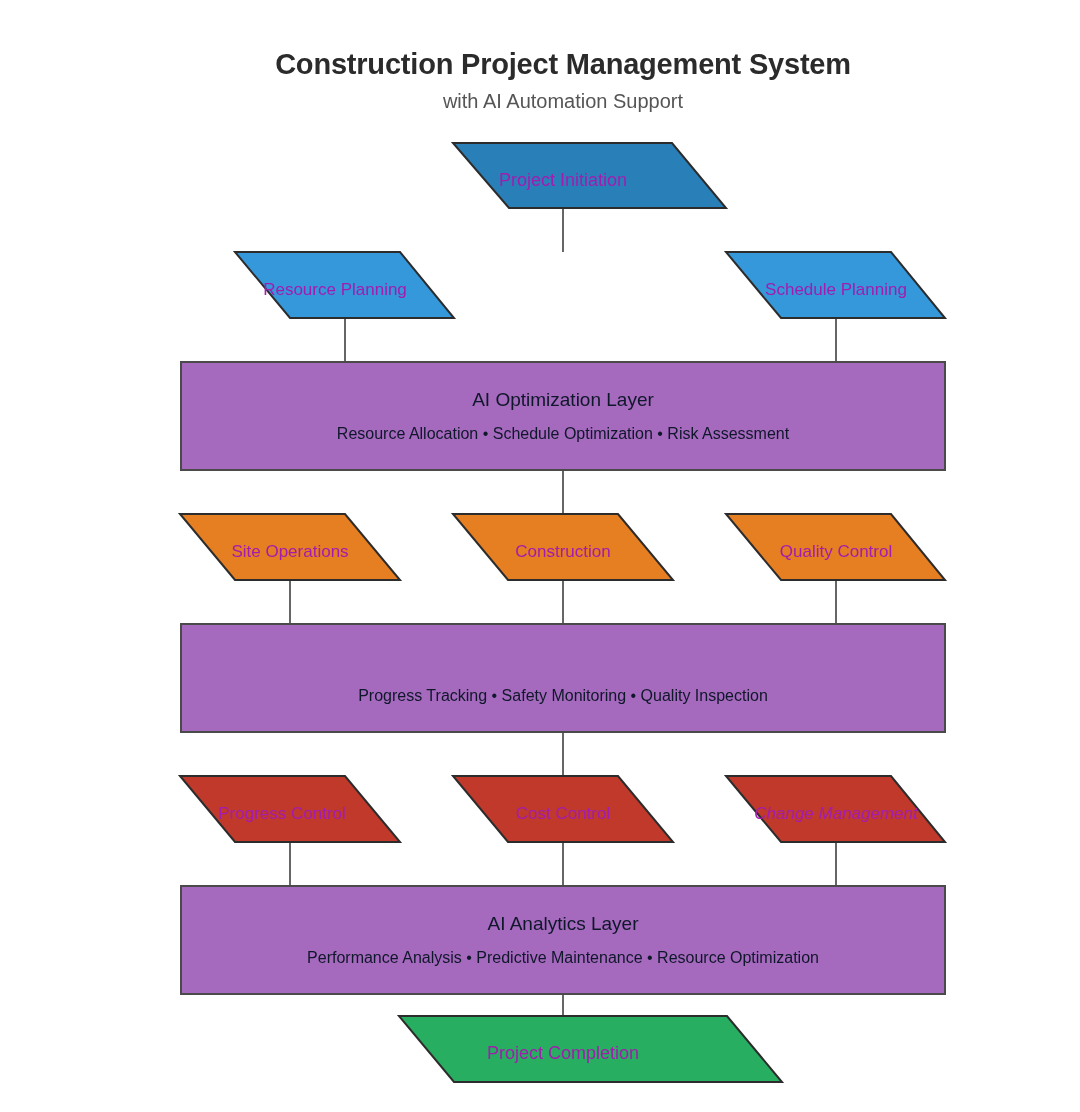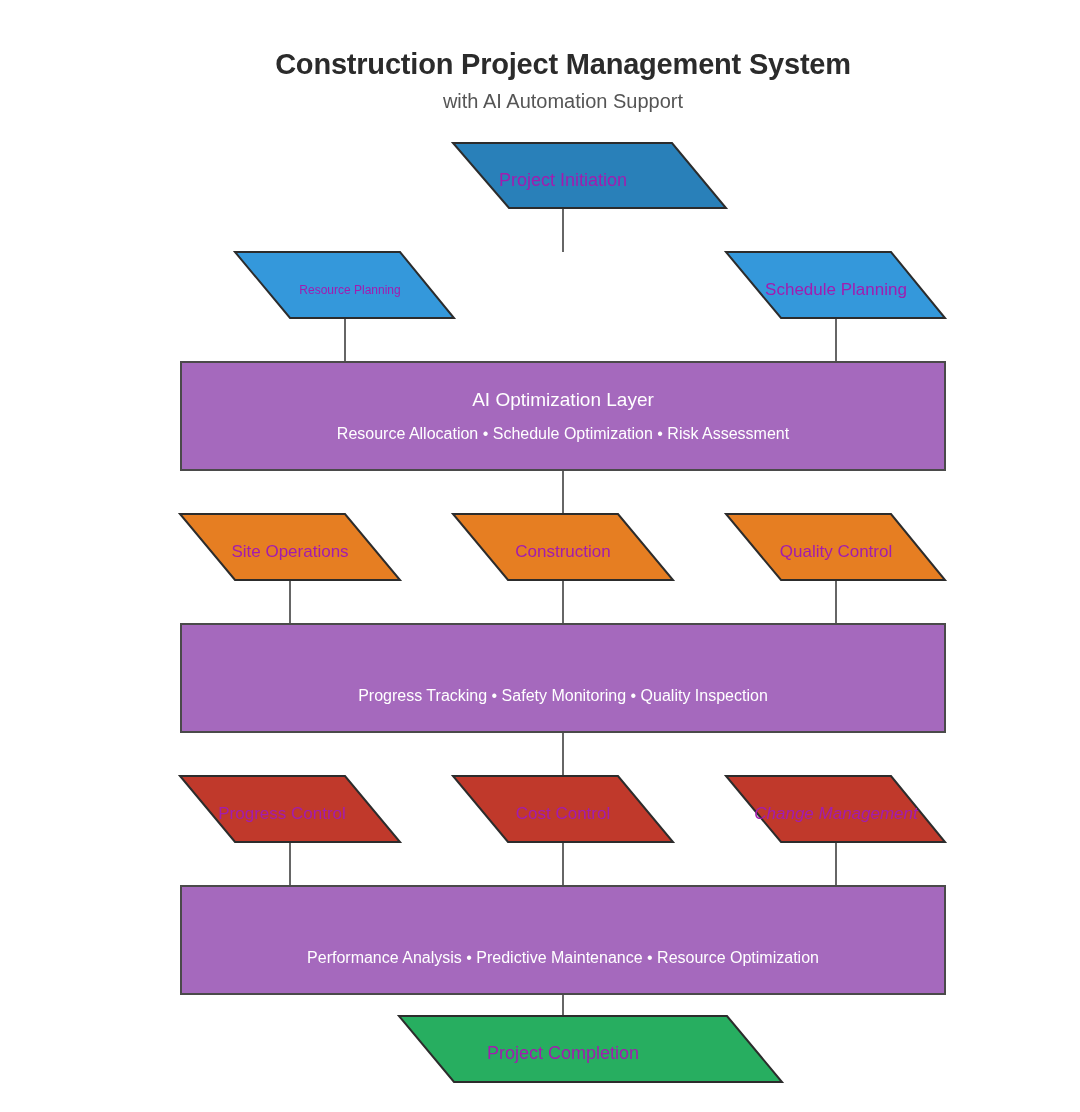--- a/index.html
+++ b/index.html
@@ -10,21 +10,21 @@
            font-size: 29px; font-weight: bold; color: #2b2b2b; letter-spacing: -0.2px; }
   .subtitle { position: absolute; left: 0; width: 1126px; top: 90px; text-align: center;
               font-size: 20px; color: #555555; }
   .metrics { position: absolute; left: 72px; top: 139px; color: #555; }
   .metrics .mh { font-size: 15px; font-weight: bold; color: #2b2b2b; margin-bottom: 8px; }
   .metrics .mi { font-size: 15px; line-height: 27.5px; }
   .metrics .mi .b { display: inline-block; width: 11px; }
   .shape-label { position: absolute; color: #a21caf; font-size: 18px; text-align: center;
                  white-space: nowrap; transform: translate(-50%, -50%); }
   .layer { position: absolute; box-sizing: border-box; background: #a569bd;
-           border: 2px solid #4a4a4a; color: #ffffff; text-align: center; }
+           border: 2px solid #4a4a4a; color: #0f172a; text-align: center; }
   .layer .lt { position: absolute; left: 0; right: 0; top: 26px; font-size: 19px; }
   .layer .ls { position: absolute; left: 0; right: 0; top: 62px; font-size: 16px; }
 </style>
 </head>
 <body>
 
 <div id="canvas">
 
   <div class="title">Construction Project Management System</div>
   <div class="subtitle">with AI Automation Support</div>
@@ -53,34 +53,35 @@
       <polygon points="453,514 618,514 673,580 508,580" fill="#e67e22"></polygon>
       <polygon points="726,514 891,514 945,580 781,580" fill="#e67e22"></polygon>
       <polygon points="180,776 345,776 400,842 235,842" fill="#c0392b"></polygon>
       <polygon points="453,776 618,776 673,842 508,842" fill="#c0392b"></polygon>
       <polygon points="726,776 891,776 945,842 781,842" fill="#c0392b"></polygon>
       <polygon points="399,1016 727,1016 782,1082 454,1082" fill="#27ae60"></polygon>
     </g>
   </svg>
 
   <div class="shape-label" style="left:563px;top:180px;">Project Initiation</div>
-  <div class="shape-label" style="left:350px;top:290px;font-size:12px;">Resource Planning</div>
+  <div class="shape-label" style="left:335px;top:290px;font-size:17px;">Resource Planning</div>
   <div class="shape-label" style="left:836px;top:290px;font-size:17px;">Schedule Planning</div>
   <div class="shape-label" style="left:290px;top:552px;font-size:17px;">Site Operations</div>
   <div class="shape-label" style="left:563px;top:552px;font-size:17px;">Construction</div>
   <div class="shape-label" style="left:836px;top:552px;font-size:17px;">Quality Control</div>
   <div class="shape-label" style="left:282px;top:814px;font-size:17px;">Progress Control</div>
   <div class="shape-label" style="left:563px;top:814px;font-size:17px;">Cost Control</div>
   <div class="shape-label" style="left:836px;top:814px;font-size:17px;font-style:italic;">Change Management</div>
   <div class="shape-label" style="left:563px;top:1053px;">Project Completion</div>
 
   <div class="layer" style="left:180px;top:361px;width:766px;height:110px;">
     <div class="lt">AI Optimization Layer</div>
     <div class="ls">Resource Allocation • Schedule Optimization • Risk Assessment</div>
   </div>
   <div class="layer" style="left:180px;top:623px;width:766px;height:110px;">
     <div class="ls">Progress Tracking • Safety Monitoring • Quality Inspection</div>
   </div>
   <div class="layer" style="left:180px;top:885px;width:766px;height:110px;">
+    <div class="lt">AI Analytics Layer</div>
     <div class="ls">Performance Analysis • Predictive Maintenance • Resource Optimization</div>
   </div>
 
 </div>
 
 </body></html>

